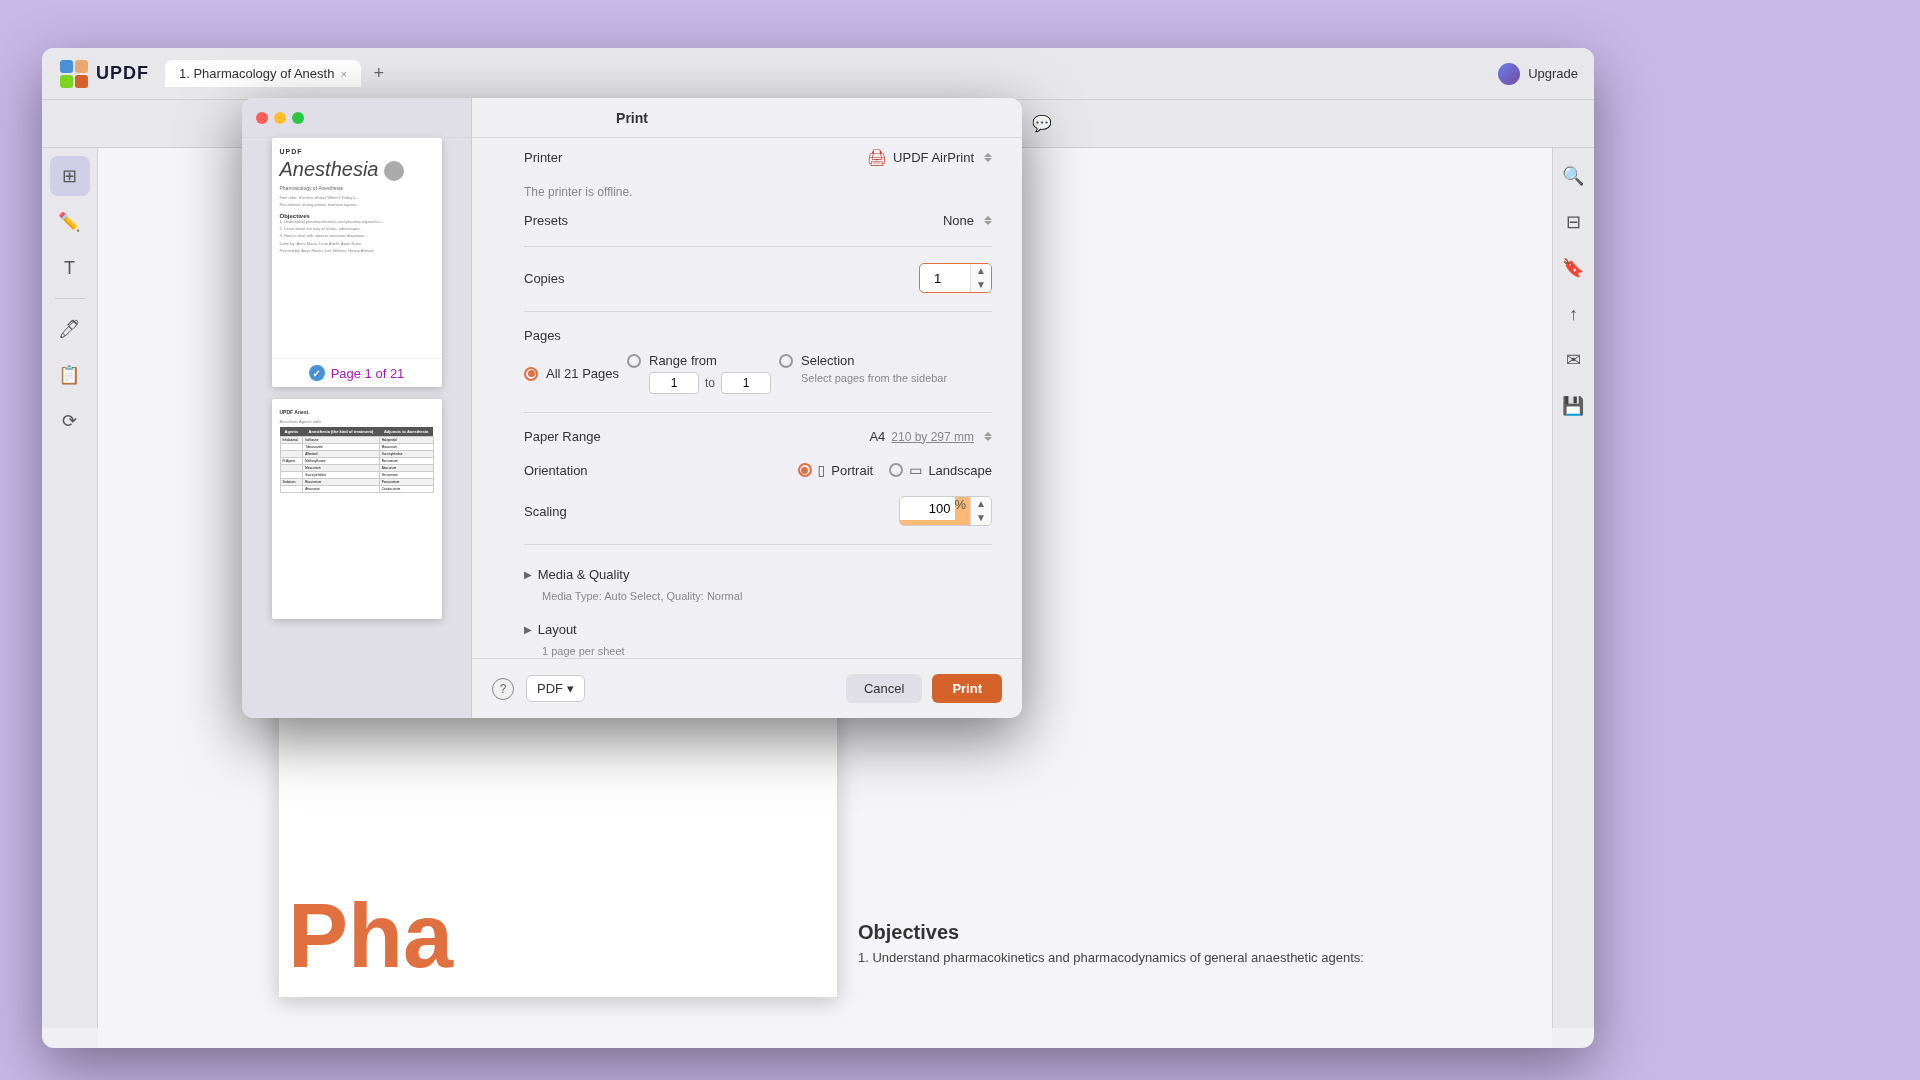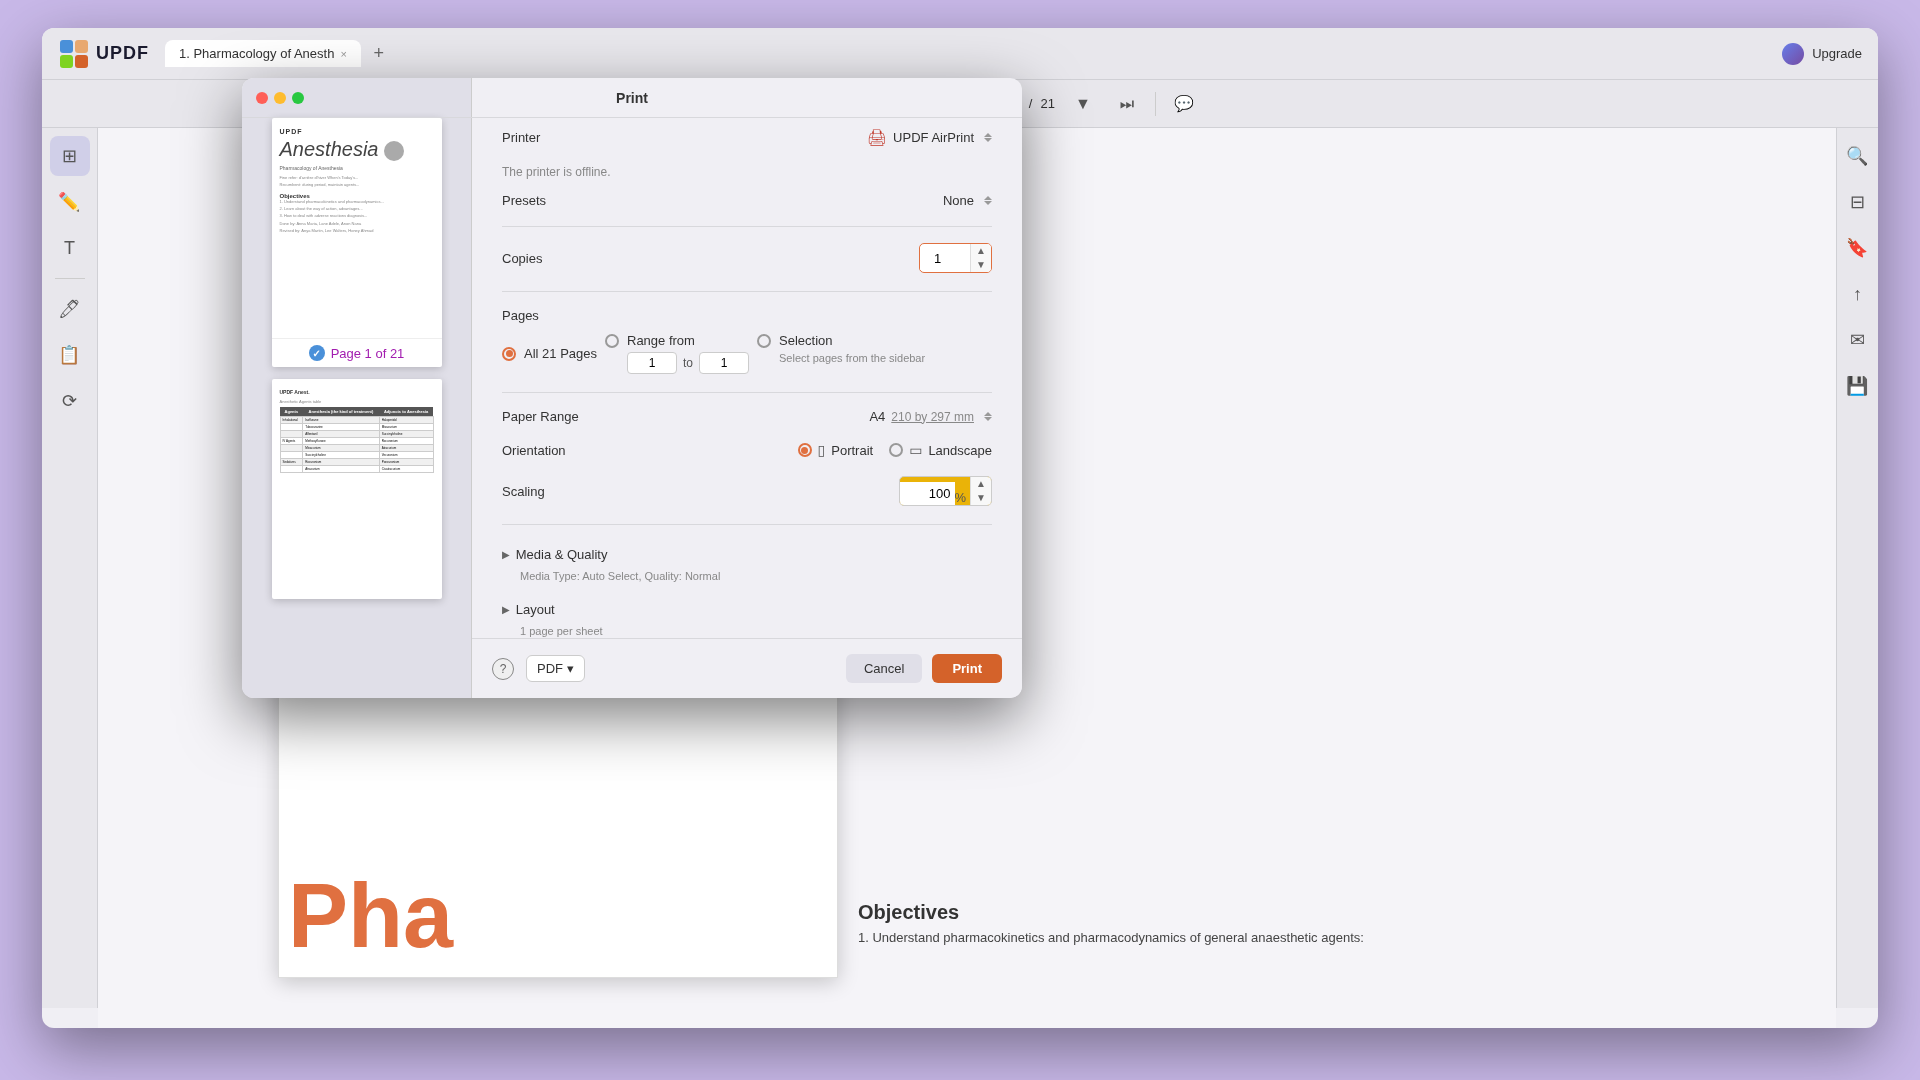--- a/index.html
+++ b/index.html
@@ -8,23 +8,23 @@
       height: 1080px;
       background: #c8b8e8;
       font-family: -apple-system, BlinkMacSystemFont, 'Helvetica Neue', Arial, sans-serif;
       overflow: hidden;
       position: relative;
     }
 
     
     .app-window {
       position: absolute;
-      top: 28px;
+      top: 48px;
       left: 42px;
-      width: 1836px;
+      width: 1552px;
       height: 1000px;
       background: #f0eff4;
       border-radius: 12px;
       overflow: hidden;
       box-shadow: 0 20px 60px rgba(0,0,0,0.4);
     }
 
     
     .title-bar {
       height: 52px;
@@ -222,20 +222,21 @@
       position: absolute;
       top: 50px;
       left: 200px;
       width: 780px;
       height: 620px;
       background: #f0eff4;
       border-radius: 12px;
       box-shadow: 0 20px 60px rgba(0,0,0,0.5);
       display: flex;
       overflow: hidden;
+      gap: 22px;
     }
 
     
     .traffic-lights {
       position: absolute;
       top: 14px;
       left: 14px;
       display: flex;
       gap: 6px;
       z-index: 10;
@@ -486,25 +487,25 @@
       color: #333;
     }
     .orient-icon {
       font-size: 14px;
       color: #555;
     }
 
     
     .scaling-input {
       display: flex;
-      align-items: flex-end;
+      align-items: flex-start;
       border: 1px solid #ccc;
       border-radius: 5px;
       overflow: hidden;
-      background: #eab308;
+      background: #fdba74;
     }
     .scaling-input input {
       width: 55px;
       text-align: right;
       border: none;
       outline: none;
       font-size: 13px;
       padding: 4px 4px;
     }
     .scaling-input .pct { font-size: 13px; color: #555; padding-right: 4px; }

